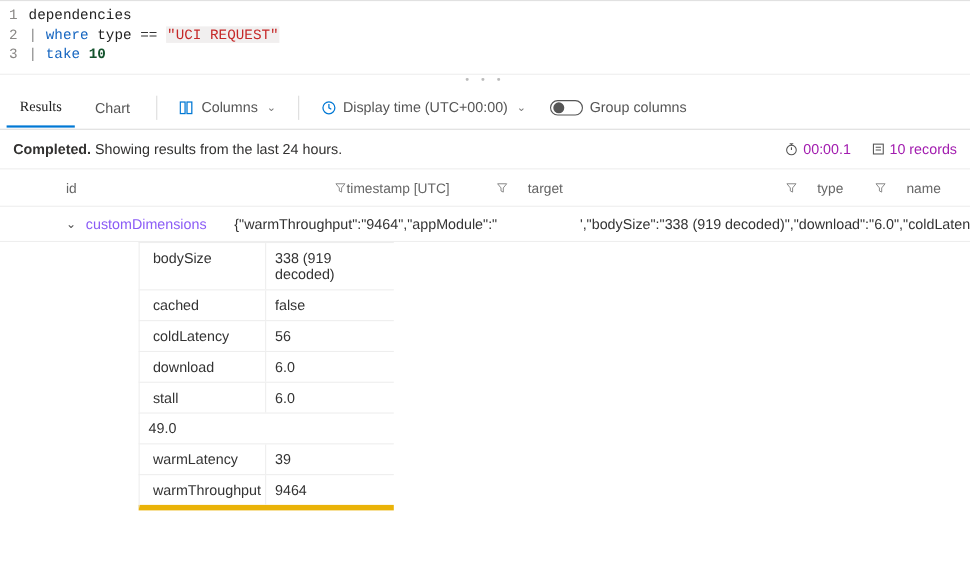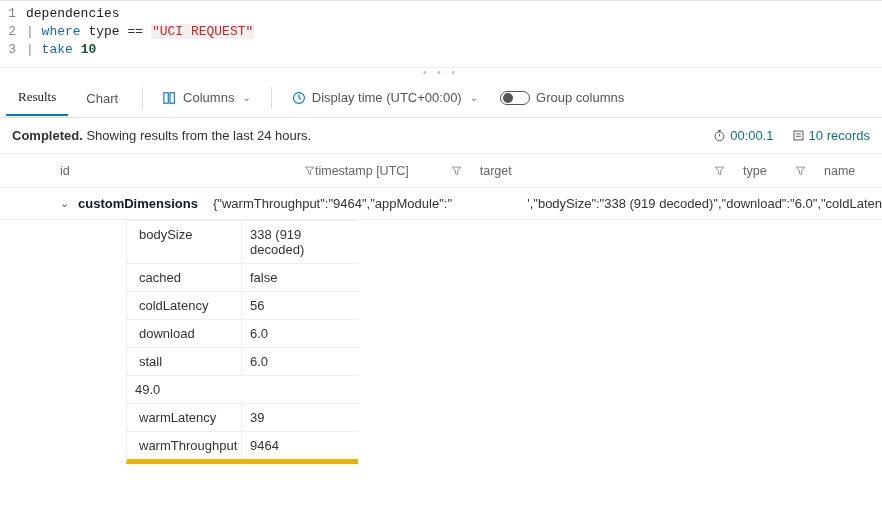--- a/index.html
+++ b/index.html
@@ -111,21 +111,21 @@
   }
 
   
   .status {
     display: flex;
     align-items: center;
     padding: 10px 12px;
     border-bottom: 1px solid #eee;
     font-size: 13px;
   }
-  .status .right { margin-left: auto; display: flex; gap: 18px; align-items: center; color: #0f766e; }
+  .status .right { margin-left: auto; display: flex; gap: 18px; align-items: center; color: #a21caf; }
 
   
   .thead {
     display: flex;
     align-items: center;
     height: 34px;
     padding-left: 48px;
     color: #666;
     font-size: 12.5px;
     border-bottom: 1px solid #eee;
@@ -146,21 +146,21 @@
     padding: 8px 0 8px 60px;
     font-size: 13px;
     border-bottom: 1px solid #eee;
   }
   .caret {
     width: 18px;
     display: inline-block;
     color: #555;
     font-size: 11px;
   }
-  .row-key { width: 135px; color: #0f172a; font-weight: bold; }
+  .row-key { width: 135px; color: #8b5cf6; }
   .row-val { color: #333; }
   .row-val-right { margin-left: auto; padding-right: 0; color: #333; white-space: nowrap; }
 
   
   .dim-table {
     margin-left: 126px;
     width: 232px;
     font-size: 13px;
   }
   .dim-row {

